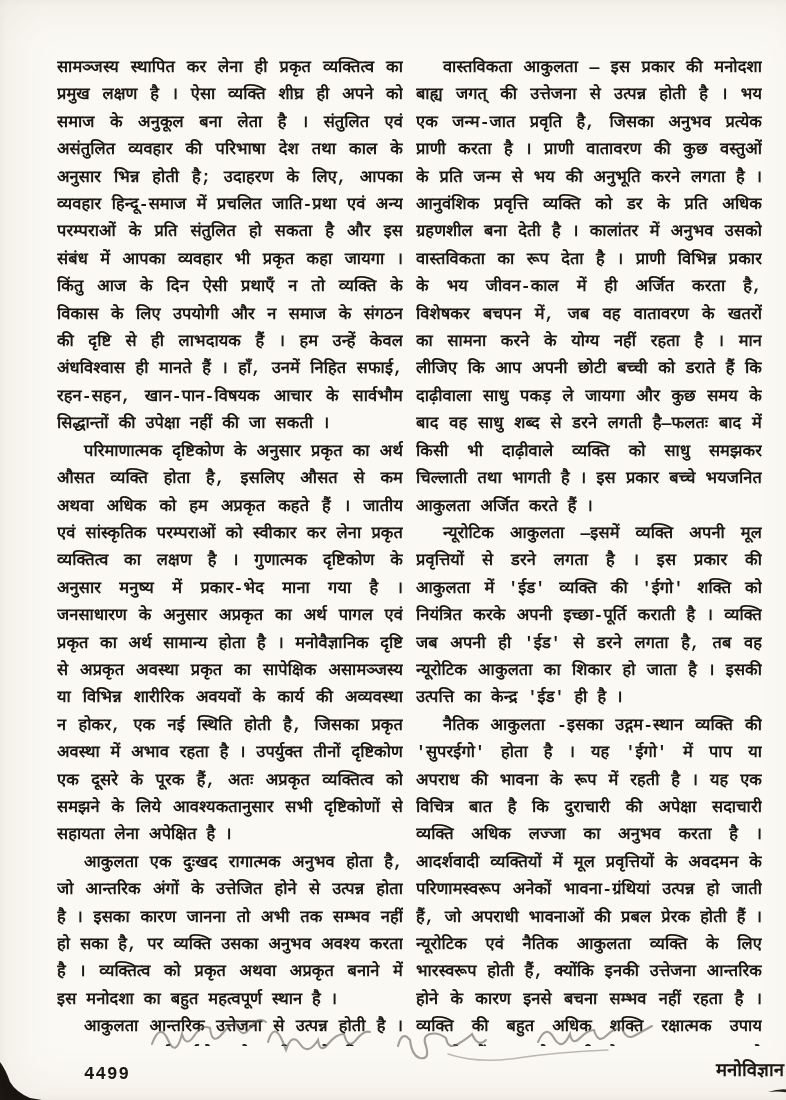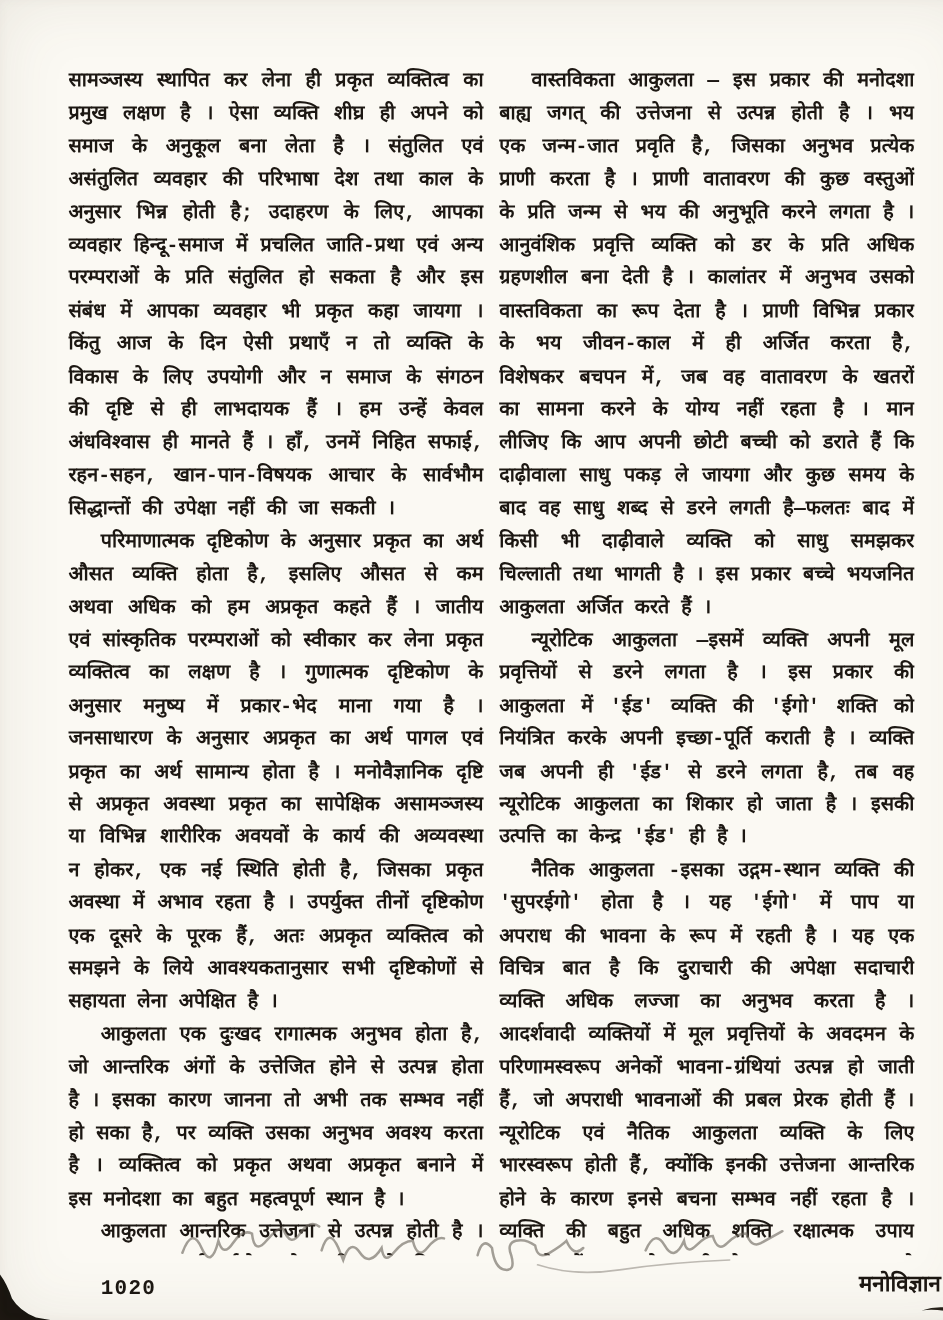--- a/index.html
+++ b/index.html
@@ -71,21 +71,21 @@
 
     <div class="col">
       <p class="indent">वास्तविकता आकुलता — इस प्रकार की मनोदशा बाह्य जगत् की उत्तेजना से उत्पन्न होती है । भय एक जन्म-जात प्रवृति है, जिसका अनुभव प्रत्येक प्राणी करता है । प्राणी वातावरण की कुछ वस्तुओं के प्रति जन्म से भय की अनुभूति करने लगता है । आनुवंशिक प्रवृत्ति व्यक्ति को डर के प्रति अधिक ग्रहणशील बना देती है । कालांतर में अनुभव उसको वास्तविकता का रूप देता है । प्राणी विभिन्न प्रकार के भय जीवन-काल में ही अर्जित करता है, विशेषकर बचपन में, जब वह वातावरण के खतरों का सामना करने के योग्य नहीं रहता है । मान लीजिए कि आप अपनी छोटी बच्ची को डराते हैं कि दाढ़ीवाला साधु पकड़ ले जायगा और कुछ समय के बाद वह साधु शब्द से डरने लगती है—फलतः बाद में किसी भी दाढ़ीवाले व्यक्ति को साधु समझकर चिल्लाती तथा भागती है । इस प्रकार बच्चे भयजनित आकुलता अर्जित करते हैं ।</p>
       <p class="indent">न्यूरोटिक आकुलता —इसमें व्यक्ति अपनी मूल प्रवृत्तियों से डरने लगता है । इस प्रकार की आकुलता में 'ईड' व्यक्ति की 'ईगो' शक्ति को नियंत्रित करके अपनी इच्छा-पूर्ति कराती है । व्यक्ति जब अपनी ही 'ईड' से डरने लगता है, तब वह न्यूरोटिक आकुलता का शिकार हो जाता है । इसकी उत्पत्ति का केन्द्र 'ईड' ही है ।</p>
       <p class="indent">नैतिक आकुलता -इसका उद्गम-स्थान व्यक्ति की 'सुपरईगो' होता है । यह 'ईगो' में पाप या अपराध की भावना के रूप में रहती है । यह एक विचित्र बात है कि दुराचारी की अपेक्षा सदाचारी व्यक्ति अधिक लज्जा का अनुभव करता है । आदर्शवादी व्यक्तियों में मूल प्रवृत्तियों के अवदमन के परिणामस्वरूप अनेकों भावना-ग्रंथियां उत्पन्न हो जाती हैं, जो अपराधी भावनाओं की प्रबल प्रेरक होती हैं । न्यूरोटिक एवं नैतिक आकुलता व्यक्ति के लिए भारस्वरूप होती हैं, क्योंकि इनकी उत्तेजना आन्तरिक होने के कारण इनसे बचना सम्भव नहीं रहता है । व्यक्ति की बहुत अधिक शक्ति रक्षात्मक उपाय अपनाने में नष्ट हो जाती है । सामान्य रूप से 'ईगो' आकुलता से बचने के लिए ऋणात्मक प्रतिक्रिया तथा रिप्रेशन आदि उपायों का आश्रय लेती है ।</p>
       <p class="indent">अप्रकृत व्यक्तित्व के मनुष्य सामान्य रूप से मानसिक रोगी होते हैं । इन रोगों को दो वर्गों में रखा गया है—१. साइकोन्यूरोसिस, जैसे फोबिया एवं हिस्टीरिया; २. साइकोसिस । युंग का विश्वास है कि इनकी उत्पत्ति अचेतन मन में स्थित भावना-ग्रंथियों के कारण होती है । 'साइकोन्यूरोसिस' का उपचार सरल, किन्तु 'साइकोसिस' का कठिन होता है ।</p>
     </div>
 
   </div>
 
-  <span class="page-number">1020</span>
+  <span class="page-number">4499</span>
 
   <span class="running-title">मनोविज्ञान</span>
 
   <svg class="watermark" viewBox="0 0 530 60" xmlns="http://www.w3.org/2000/svg">
     <g fill="none" stroke="#6d675e" stroke-width="2.1" stroke-linecap="round">
       <path d="M4,36 q8,-22 16,-4 t14,-6 q4,14 12,2 t16,-8 q2,18 12,6 t14,-10 q6,16 14,4 t16,-6"></path>
       <path d="M120,34 q6,-20 14,-2 l4,10 q6,-18 14,-6 t18,-4 q2,14 10,4 t16,-10 q4,16 12,6 t14,-8"></path>
       <path d="M250,38 q4,-16 12,-6 q2,16 10,18 q10,2 6,-12 q-4,-10 4,-12 t16,4 q2,12 12,6 t14,-10 q6,14 14,6"></path>
       <path d="M390,34 q8,-18 16,-4 t16,-4 q2,12 10,4 t14,-8 q4,14 12,6 t16,-8 q4,12 12,8 l18,-10"></path>
       <path d="M300,46 q30,10 70,4 t90,-8" stroke-width="1.4" opacity=".7"></path>

